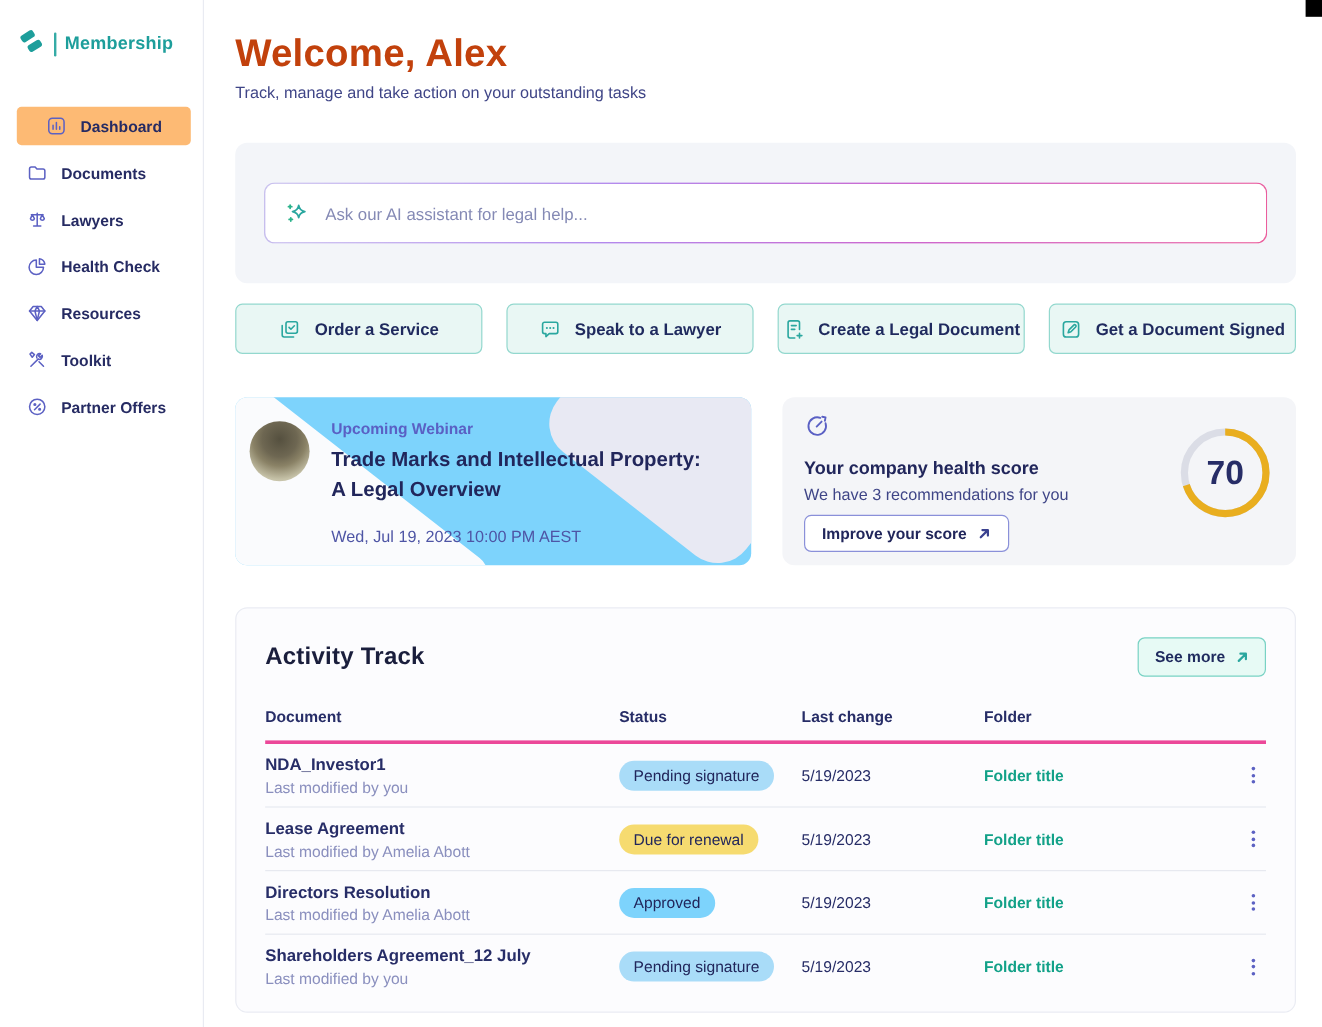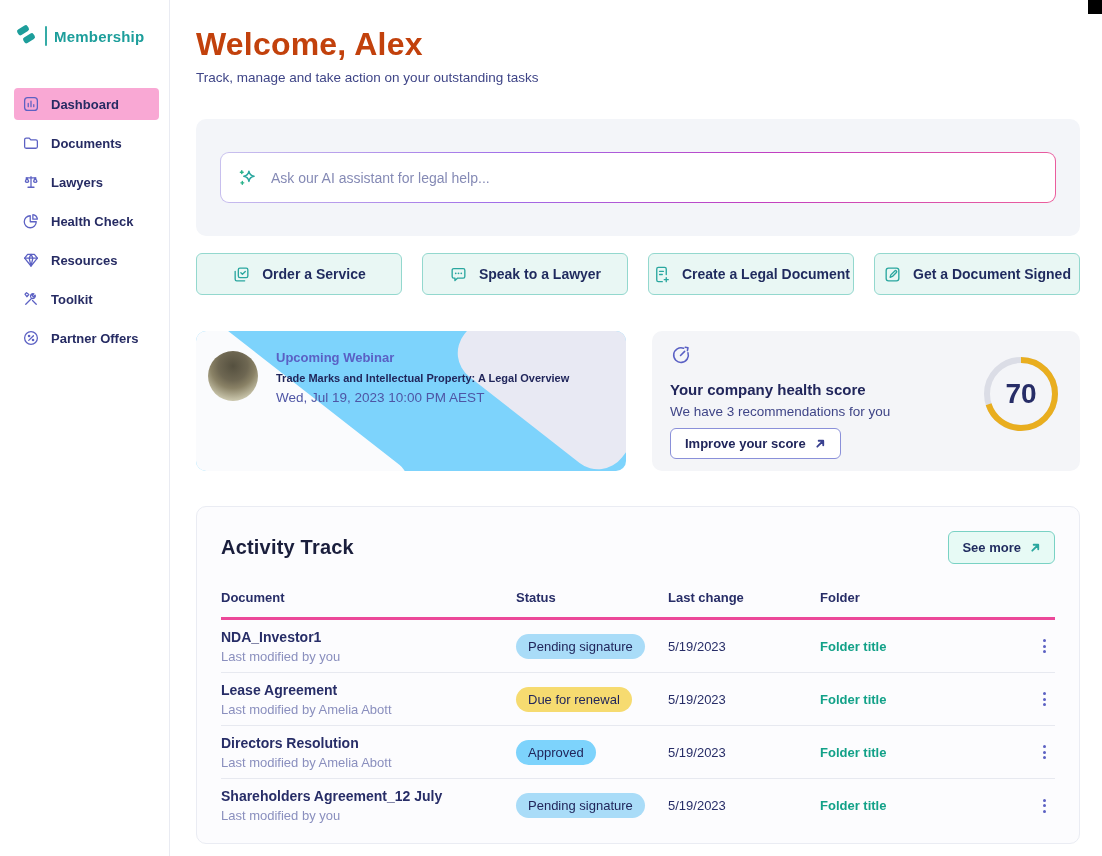--- a/index.html
+++ b/index.html
@@ -8,21 +8,21 @@
   .corner-artifact { position:absolute; top:0; right:0; width:14px; height:14px; background:#000; z-index:50; }
 
   
   .sidebar { position:absolute; left:0; top:0; width:170px; height:856px; background:#fff;
     border-right:1px solid #E9EBF2; padding:22px 10px 0 14px; }
   .brand { display:flex; align-items:center; gap:7px; margin-bottom:38px; }
   .brand-name { color:#1D9E9B; font-size:15px; font-weight:700; letter-spacing:.2px; }
   .brand-divider { width:2px; height:20px; background:#35ABA6; border-radius:1px; }
   .nav-item { display:flex; align-items:center; gap:11px; padding:7px 8px; border-radius:4px;
     margin-bottom:7px; cursor:pointer; }
-  .nav-item.active { background:#f9a8d4; }
+  .nav-item.active { background:#fdba74;justify-content:center; }
   .nav-label { font-size:13px; font-weight:700; color:#262B63; }
   .nav-icon { width:18px; height:18px; flex:0 0 18px; display:flex; align-items:center; }
   .nav-icon svg { width:18px; height:18px; stroke:#5C61C3; fill:none; stroke-width:1.7;
     stroke-linecap:round; stroke-linejoin:round; }
 
   
   .main { position:absolute; left:170px; top:0; width:932px; height:856px; padding:26px 22px 0 26px; }
   .page-title { font-size:32px; font-weight:700; color:#c2410c; letter-spacing:.2px; }
   .page-subtitle { font-size:13.5px; color:#3F4587; margin-top:7px; }
 
@@ -47,22 +47,22 @@
   .webinar-card { width:430px; height:140px; background:#7dd3fc; border-radius:10px;
     position:relative; overflow:hidden; padding:17px 18px 0 12px; display:flex; gap:18px; }
   .webinar-card::before { content:""; position:absolute; left:-70px; top:46px; width:260px; height:180px;
     background:#FAFBFD; transform:rotate(38deg); border-radius:18px; }
   .webinar-card::after { content:""; position:absolute; right:-60px; top:-90px; width:200px; height:200px;
     background:#E8E9F3; transform:rotate(38deg); border-radius:30px; }
   .webinar-inner { position:relative; z-index:2; display:flex; gap:18px; }
   .avatar { width:50px; height:50px; border-radius:50%; flex:0 0 50px; margin-top:3px;
     background:radial-gradient(circle at 50% 30%, #55503f 0%, #6e6752 34%, #8a8266 52%, #c6c2a8 78%, #d8d5c0 100%); }
   .webinar-eyebrow { font-size:13px; font-weight:700; color:#5A60C4; margin-top:2px; }
-  .webinar-title { font-size:11px; font-weight:700; color:#21265B; line-height:1.45; margin-top:6px; width:320px; }
-  .webinar-date { font-size:13.5px; color:#4E55A5; margin-top:3px; }
+  .webinar-title { font-size:17px; font-weight:700; color:#21265B; line-height:1.45; margin-top:6px; width:320px; }
+  .webinar-date { font-size:13.5px; color:#4E55A5; margin-top:20px; }
   .outline-btn { display:inline-flex; align-items:center; gap:9px; margin-top:9px; padding:7px 14px;
     background:#fff; border:1px solid #8A90D9; border-radius:6px; font-size:13px; font-weight:700;
     color:#21265B; cursor:pointer; }
   .outline-btn svg { width:11px; height:11px; stroke:#3A4190; stroke-width:2; fill:none;
     stroke-linecap:round; stroke-linejoin:round; }
 
   .health-card { flex:1; height:140px; background:#F4F5F8; border-radius:10px; position:relative;
     padding:13px 20px 0 18px; }
   .gauge-icon svg { width:22px; height:22px; stroke:#5A60C4; fill:none; stroke-width:1.7;
     stroke-linecap:round; stroke-linejoin:round; }

